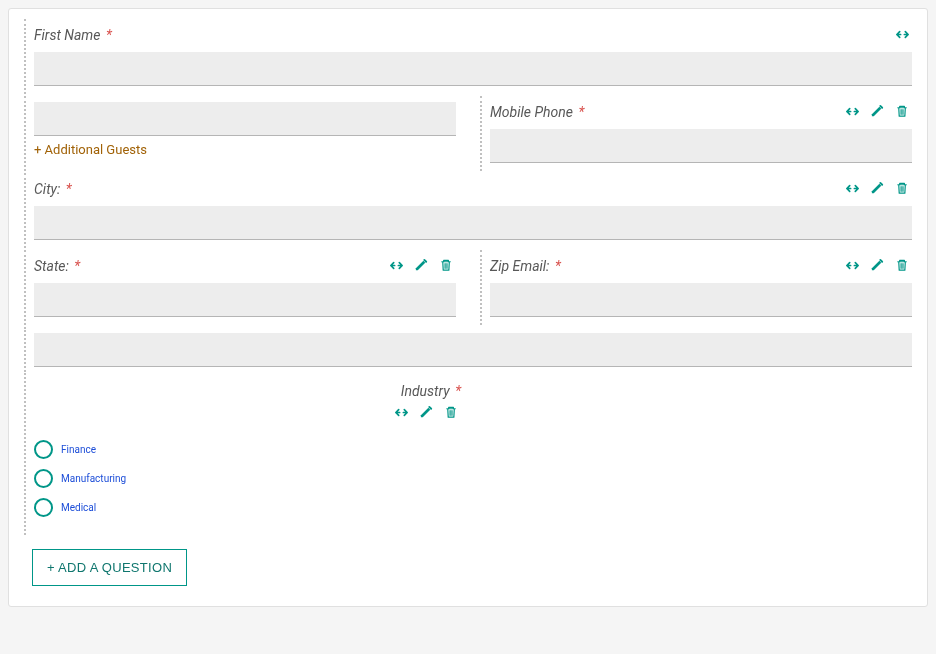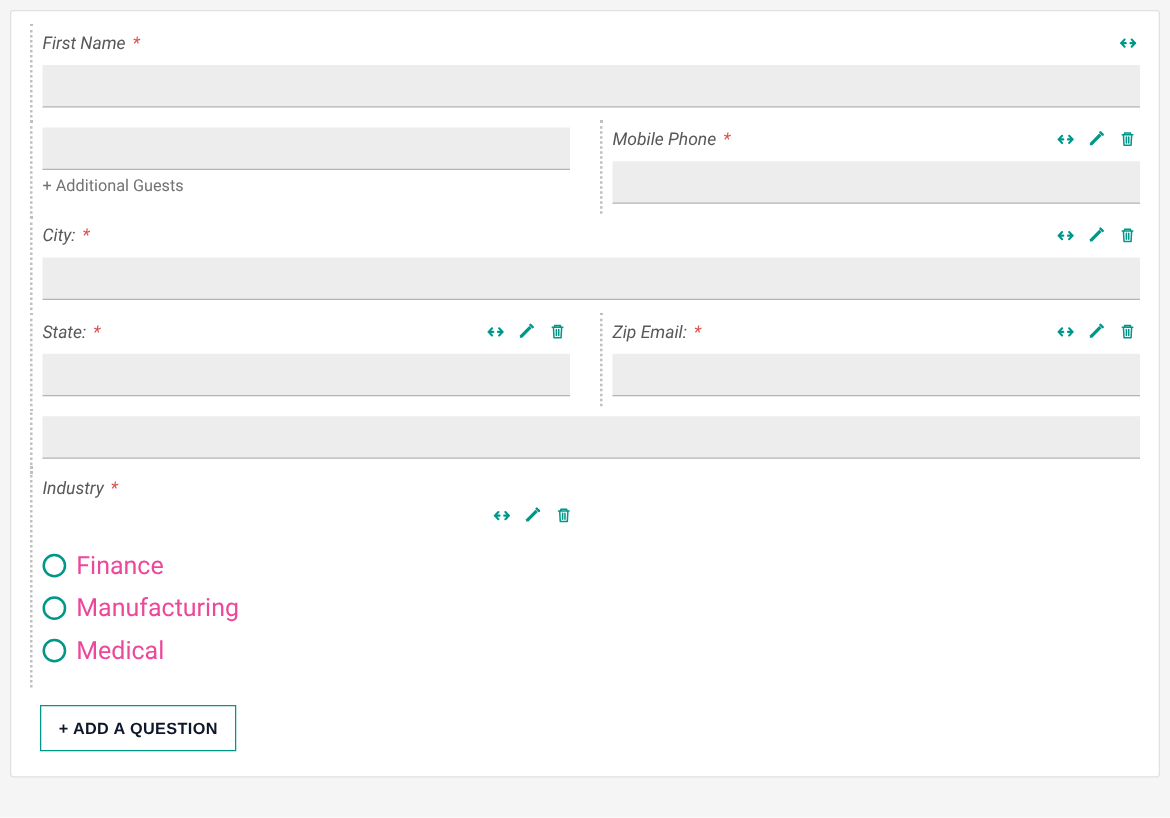--- a/index.html
+++ b/index.html
@@ -81,72 +81,73 @@
       height: 34px;
       background: #ededed;
       border: none;
       border-bottom: 1px solid #b5b5b5;
       padding: 6px 8px;
       font-size: 14px;
     }
 
     .additional-link {
       display: inline-block;
-      color: #737373;
+      color: #a16207;
       font-size: 13px;
       text-decoration: none;
       margin-top: 6px;
       cursor: pointer;
     }
 
     .radio-list {
       padding-top: 4px;
     }
 
     .radio-option {
       display: flex;
       align-items: center;
       gap: 8px;
       margin: 10px 0;
-      color: #ec4899;
-      font-size: 20px;
+      color: #1d4ed8;
+      font-size: 10px;
     }
 
     .radio-circle {
       width: 19px;
       height: 19px;
       border: 2.5px solid #009688;
       border-radius: 50%;
       flex-shrink: 0;
     }
 
     .add-question-btn {
       border: 1.5px solid #009688;
       background: #fff;
-      color: #0f172a;
+      color: #0f766e;
       font-size: 13px;
-      font-weight: 700;
+      font-weight: 400;
       padding: 10px 14px;
       cursor: pointer;
       margin-top: 14px;
       margin-left: 8px;
       letter-spacing: 0.3px;
     }
 
     .empty-half {
       flex: 1;
     }
 
     .industry-block {
       border-left: 2px dotted #c0c0c0;
       padding: 6px 0 8px 8px;
     }
     
     .industry-block .field-header {
       margin-bottom: 0;
+      justify-content: flex-end;
     }
 
     .industry-block .field-actions {
       margin-top: 4px;
     }
   </style>
 </head>
 <body>
 
 <svg width="0" height="0" style="position:absolute" aria-hidden="true">

